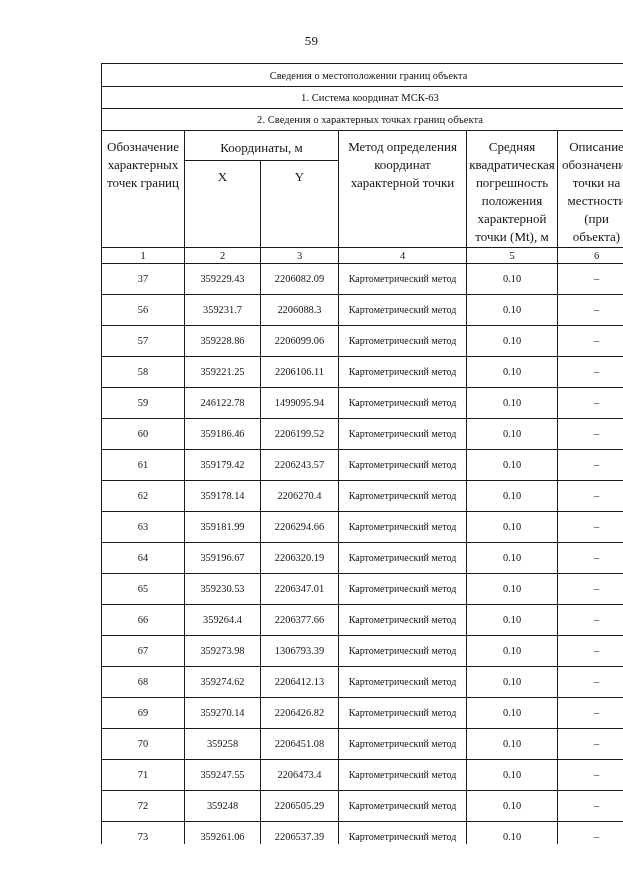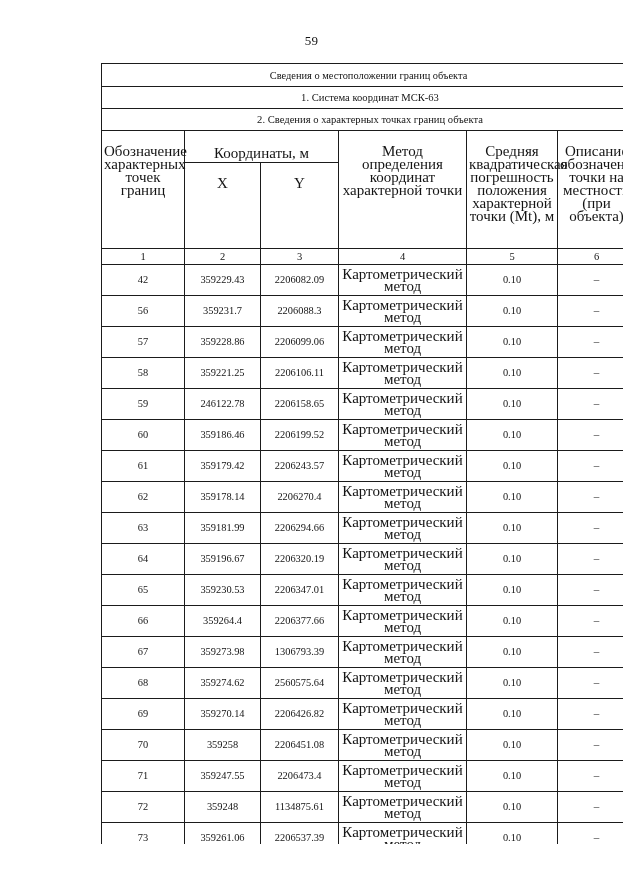--- a/index.html
+++ b/index.html
@@ -52,41 +52,41 @@
     height: 19px;
     padding-top: 2px;
   }
   td.section-cell {
     text-align: center;
     padding-left: 5px;
     font-size: 10.6px;
     height: 19px;
   }
   td.hdr {
-    font-size: 15px;
-    line-height: 13px;
+    font-size: 13px;
+    line-height: 18px;
     vertical-align: top;
-    padding-top: 14px;
+    padding-top: 7px;
   }
   td.hdr-mid {
     vertical-align: middle;
   }
   td.numrow {
     height: 15px;
     font-size: 10.5px;
     padding: 0;
   }
   td.data {
     height: 28px;
     font-size: 10.4px;
     padding: 1px 2px;
   }
   td.method {
     line-height: 12.2px;
-    font-size: 15px;
+    font-size: 10px;
   }
   td.dash {
     font-size: 11px;
   }
   .col1 { width: 83px; }
   .col2 { width: 76px; }
   .col3 { width: 78px; }
   .col4 { width: 128px; }
   .col5 { width: 91px; }
   .col6 { width: 78px; }
@@ -142,21 +142,21 @@
           <td class="numrow">1</td>
           <td class="numrow">2</td>
           <td class="numrow">3</td>
           <td class="numrow">4</td>
           <td class="numrow">5</td>
           <td class="numrow">6</td>
         </tr>
       </tbody>
       <tbody id="rows-body">
           <tr>
-            <td class="data">42</td>
+            <td class="data">37</td>
             <td class="data">359229.43</td>
             <td class="data">2206082.09</td>
             <td class="data method">Картометрический метод</td>
             <td class="data">0.10</td>
             <td class="data dash">–</td>
           </tr>
           <tr>
             <td class="data">56</td>
             <td class="data">359231.7</td>
             <td class="data">2206088.3</td>
@@ -176,21 +176,21 @@
             <td class="data">58</td>
             <td class="data">359221.25</td>
             <td class="data">2206106.11</td>
             <td class="data method">Картометрический метод</td>
             <td class="data">0.10</td>
             <td class="data dash">–</td>
           </tr>
           <tr>
             <td class="data">59</td>
             <td class="data">246122.78</td>
-            <td class="data">2206158.65</td>
+            <td class="data">1499095.94</td>
             <td class="data method">Картометрический метод</td>
             <td class="data">0.10</td>
             <td class="data dash">–</td>
           </tr>
           <tr>
             <td class="data">60</td>
             <td class="data">359186.46</td>
             <td class="data">2206199.52</td>
             <td class="data method">Картометрический метод</td>
             <td class="data">0.10</td>
@@ -248,21 +248,21 @@
             <td class="data">67</td>
             <td class="data">359273.98</td>
             <td class="data">1306793.39</td>
             <td class="data method">Картометрический метод</td>
             <td class="data">0.10</td>
             <td class="data dash">–</td>
           </tr>
           <tr>
             <td class="data">68</td>
             <td class="data">359274.62</td>
-            <td class="data">2560575.64</td>
+            <td class="data">2206412.13</td>
             <td class="data method">Картометрический метод</td>
             <td class="data">0.10</td>
             <td class="data dash">–</td>
           </tr>
           <tr>
             <td class="data">69</td>
             <td class="data">359270.14</td>
             <td class="data">2206426.82</td>
             <td class="data method">Картометрический метод</td>
             <td class="data">0.10</td>
@@ -280,21 +280,21 @@
             <td class="data">71</td>
             <td class="data">359247.55</td>
             <td class="data">2206473.4</td>
             <td class="data method">Картометрический метод</td>
             <td class="data">0.10</td>
             <td class="data dash">–</td>
           </tr>
           <tr>
             <td class="data">72</td>
             <td class="data">359248</td>
-            <td class="data">1134875.61</td>
+            <td class="data">2206505.29</td>
             <td class="data method">Картометрический метод</td>
             <td class="data">0.10</td>
             <td class="data dash">–</td>
           </tr>
           <tr>
             <td class="data">73</td>
             <td class="data">359261.06</td>
             <td class="data">2206537.39</td>
             <td class="data method">Картометрический метод</td>
             <td class="data">0.10</td>

